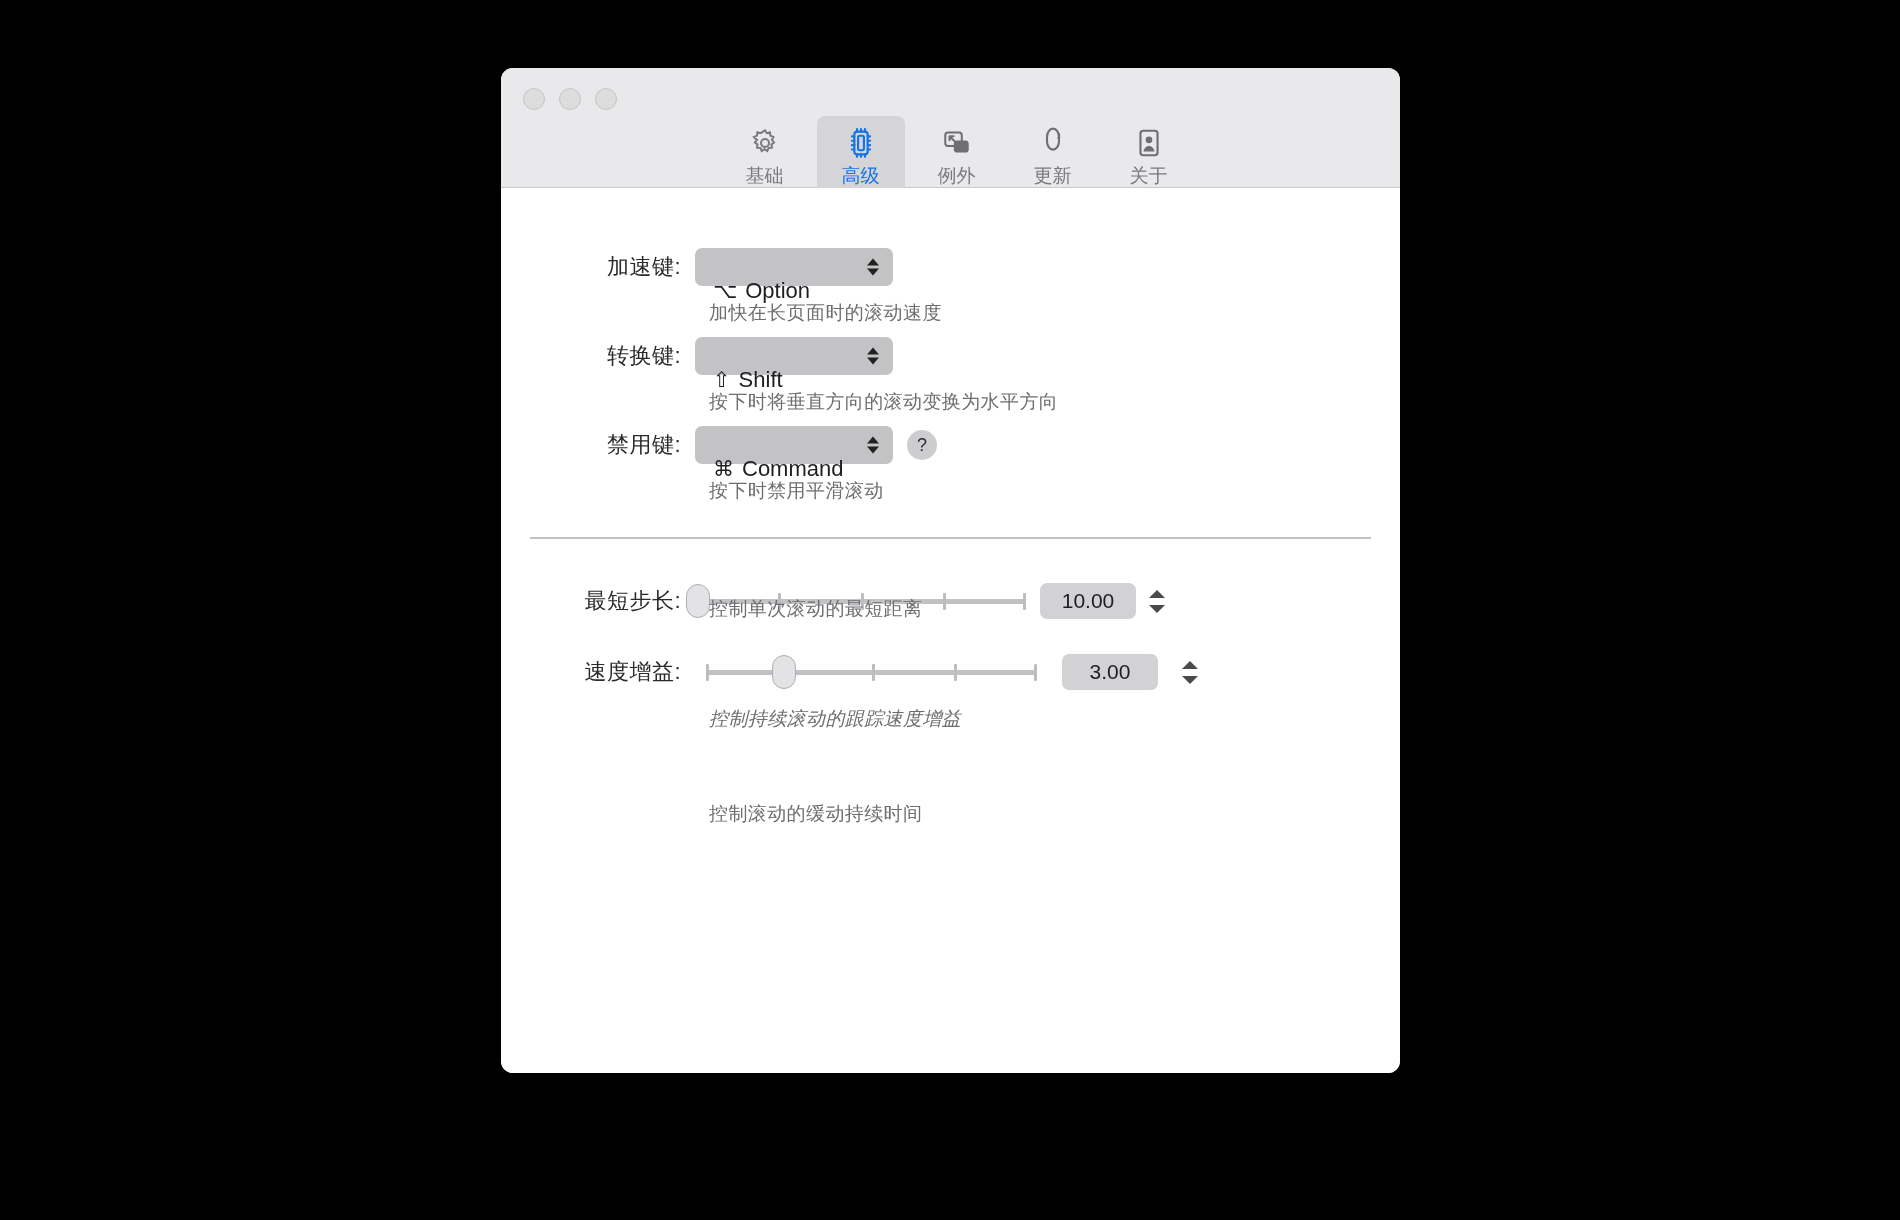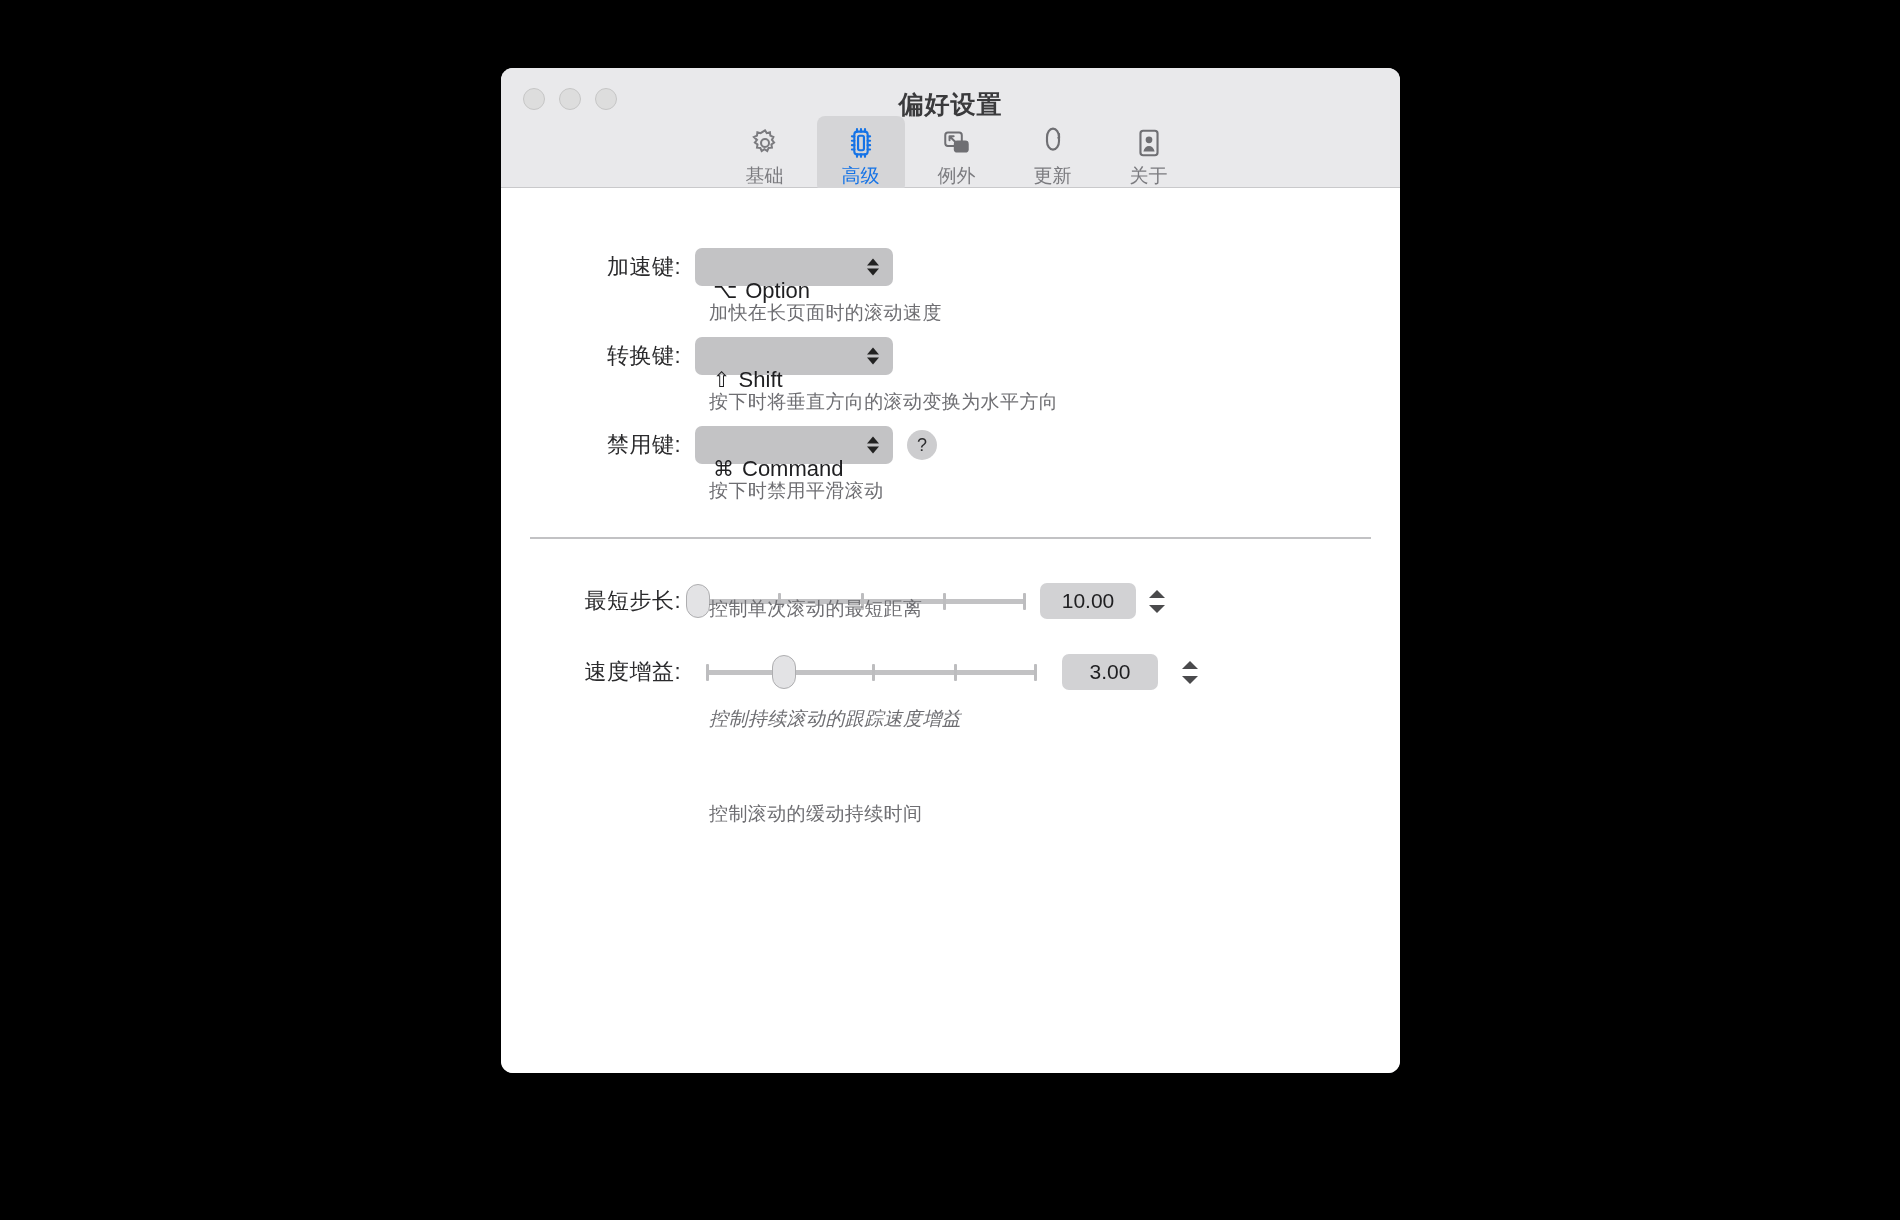--- a/index.html
+++ b/index.html
@@ -289,21 +289,20 @@
 <div id="window">
 
   <div id="titlebar">
 
     <div id="traffic-lights">
       <div class="light"></div>
       <div class="light"></div>
       <div class="light"></div>
     </div>
 
-    <div id="window-title">偏好设置</div>
 
     <div id="toolbar">
 
       <div class="tab">
         <span class="ticon">
           <svg width="32" height="32" viewBox="0 0 24 24" fill="none" stroke="#7b7b7f" stroke-width="1.5">
             <circle cx="12" cy="12" r="3"></circle>
             <path d="M12 2.5l1.3 2.1 2.4-.6.3 2.5 2.3 1-1.1 2.2 1.6 1.9-2 1.5.4 2.4-2.5.2-1 2.3-2.1-1.4-2.1 1.4-1-2.3-2.5-.2.4-2.4-2-1.5 1.6-1.9L3.7 7.5l2.3-1 .3-2.5 2.4.6z"></path>
           </svg>
         </span>

